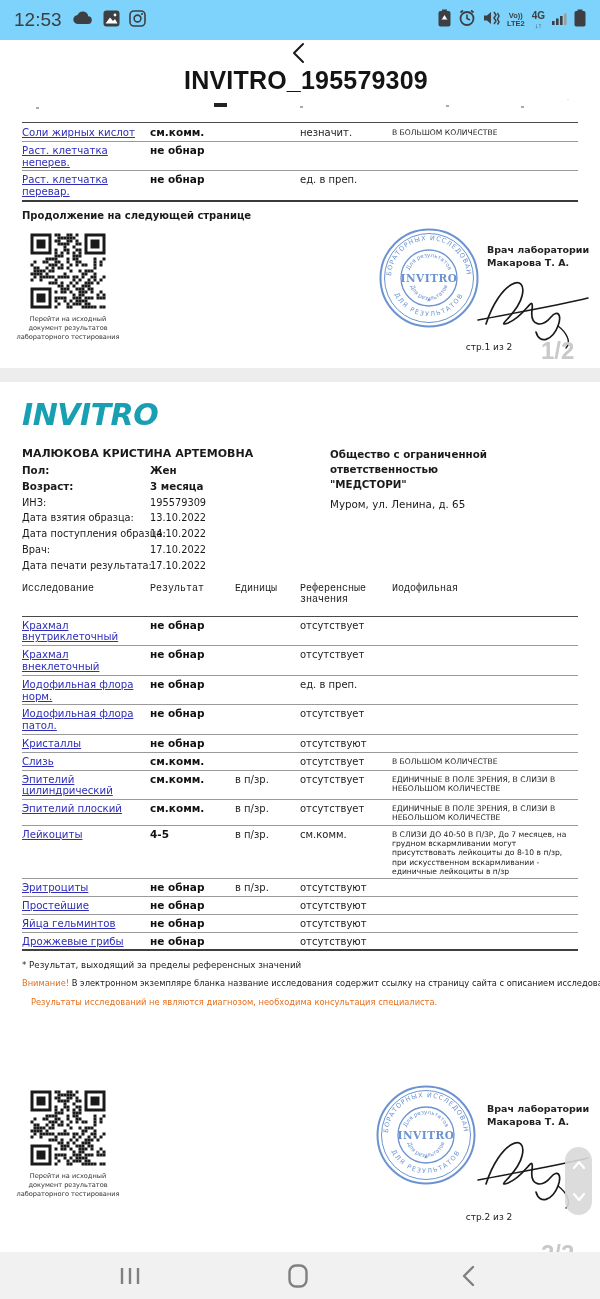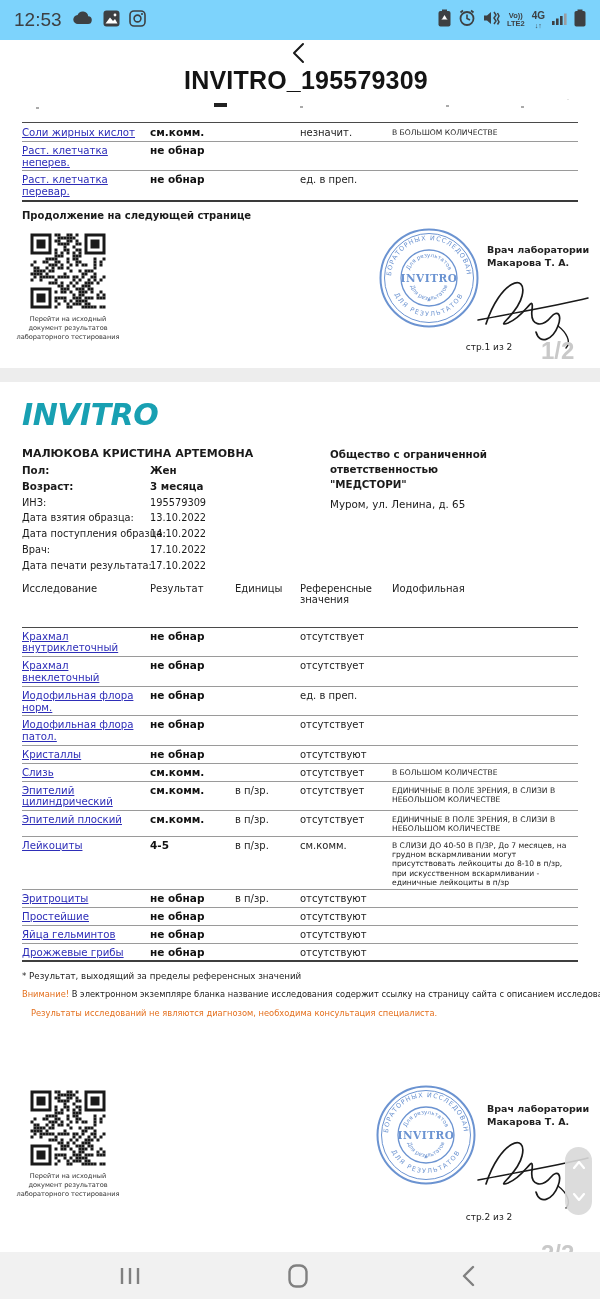--- a/index.html
+++ b/index.html
@@ -29,21 +29,21 @@
   
   .viewer { position:absolute; top:100px; left:0; width:600px; height:1152px; background:#fff;
             font-family:"DejaVu Sans", sans-serif; color:#1a1a1a; }
 
   .frag { position:absolute; background:#222; }
   .dotf { position:absolute; background:#aaa; }
 
   
   .rtable { position:absolute; left:22px; width:556px; }
   .rtable .hdr { display:grid; grid-template-columns:128px 85px 65px 92px 1fr;
-                 border-bottom:1.5px solid #4a4a4a; padding-bottom:21px; }
+                 border-bottom:1.5px solid #4a4a4a; padding-bottom:10px;font-family:Liberation Mono, monospace; }
   .rtable .hdr span { font-size:10px; color:#222; }
   .rtable .hdr .wrapref { display:inline-block; width:68px; line-height:11.5px; }
   .trow { display:grid; grid-template-columns:128px 85px 65px 92px 1fr;
           border-bottom:1px solid #9a9a9a; padding:3px 0 2px; }
   .trow:last-child { border-bottom:2px solid #3f3f3f; }
   .cell { line-height:11.8px; }
   .cell.name { font-size:10.2px; color:#2e2eb8; text-decoration:underline; padding-right:6px; cursor:pointer; }
   .cell.result { font-size:10.5px; font-weight:bold; color:#111; }
   .cell.unit, .cell.ref { font-size:10px; color:#222; }
   .cell.comment { font-size:7.6px; line-height:9.3px; color:#222; padding-top:1px; }

